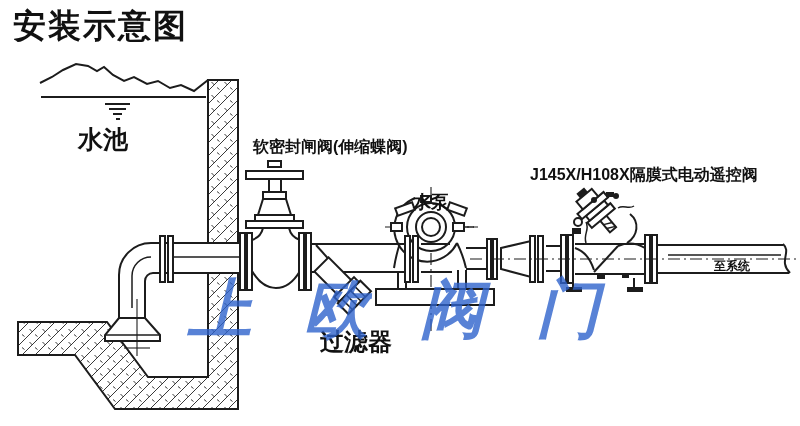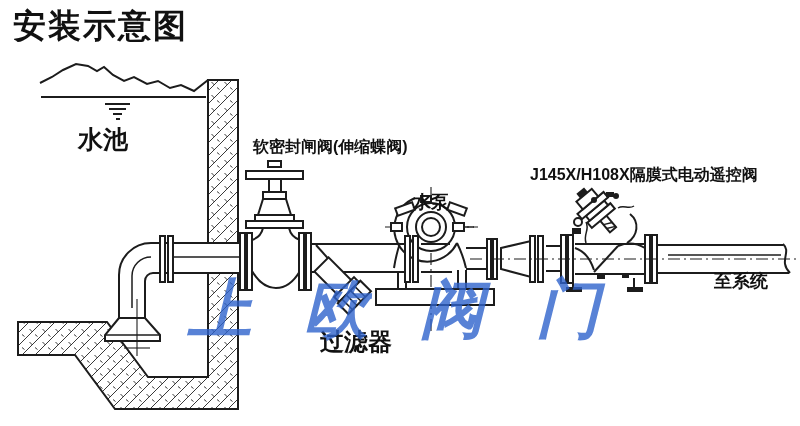--- a/index.html
+++ b/index.html
@@ -26,21 +26,21 @@
   .lbl{
     position:absolute;color:#111;font-weight:700;white-space:nowrap;
     font-family:"Liberation Sans", sans-serif;line-height:1.1;
   }
   .title{left:13px;top:8px;font-size:33px;font-weight:900;letter-spacing:2px;}
   .lbl-pool{left:78px;top:126px;font-size:25px;}
   .lbl-gate{left:253px;top:138px;font-size:16px;text-align:center;}
   .lbl-pump{left:413px;top:169px;font-size:18px;margin-top:24px;}
   .lbl-cv{left:530px;top:166px;font-size:16px;}
   .lbl-strainer{left:320px;top:329px;font-size:24px;}
-  .lbl-sys{left:714px;top:272px;font-size:18px;}
+  .lbl-sys{left:714px;top:260px;font-size:12px;}
   .watermark{
     position:absolute;left:188px;top:266px;font-size:64px;font-weight:700;
     font-family:"Liberation Serif", serif;font-style:italic;
     color:var(--watermark);opacity:.8;letter-spacing:52px;white-space:nowrap;
     pointer-events:none;
   }
 </style>
 </head>
 <body>
 

